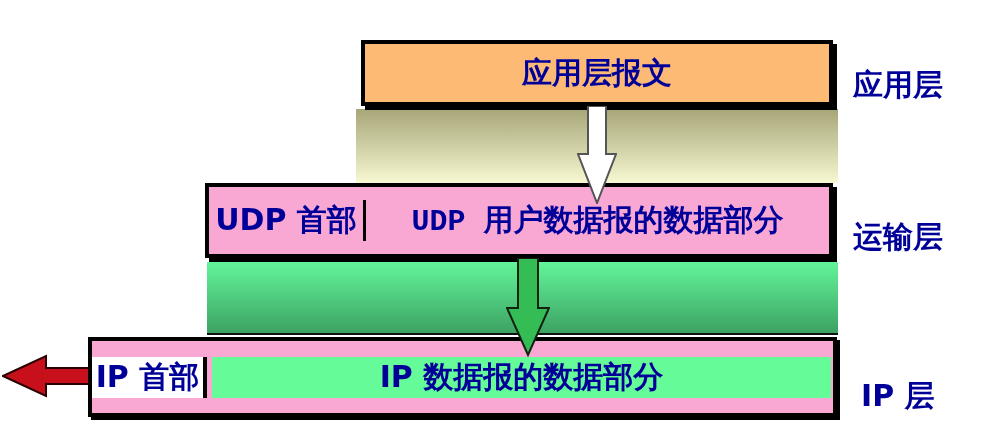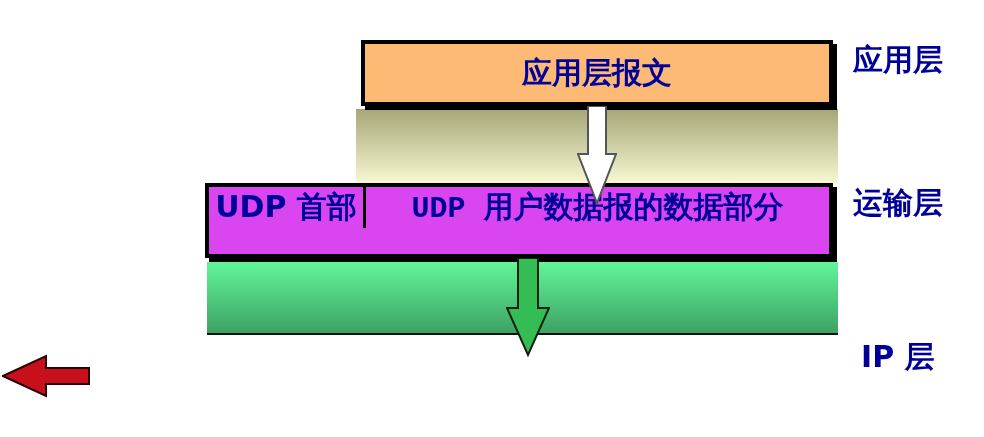--- a/index.html
+++ b/index.html
@@ -16,34 +16,34 @@
     background:linear-gradient(to bottom,#a6a678 0%,#f8f8d2 100%);
   }
   .band.green{
     left:207px;top:262px;width:631px;height:71px;
     background:linear-gradient(to bottom,#62f59a 0%,#3da263 100%);
     border-bottom:2px solid #111;
   }
 
   
   .pdu{position:absolute;z-index:2;border:4px solid #000;box-sizing:border-box;
-       box-shadow:4px 4px 0 0 #000;background:#d946ef;display:flex;align-items:flex-start;}
+       box-shadow:4px 4px 0 0 #000;background:#f9a8d4;display:flex;align-items:center;}
   .app-box{left:361px;top:40px;width:472px;height:66px;background:#fdba74;
            justify-content:center;align-items:center;}
   .udp-row{left:205px;top:183px;width:628px;height:75px;}
   .udp-row .cell{display:flex;align-items:center;justify-content:center;}
   .udp-header{width:154px;border-right:3px solid #000;}
   .udp-data{flex:1;font-family:Liberation Mono, monospace;}
   .ip-row{left:88px;top:337px;width:749px;height:80px;box-shadow:3px 3px 0 0 #000;}
   .ip-row .cell{display:flex;align-items:center;justify-content:center;}
   .ip-header{width:111px;border-right:4px solid #000;background:#fff;}
   .ip-data{flex:1;background:#66fb99;margin:2px 2px 2px 5px;}
 
   
-  .layer-label{position:absolute;z-index:2;display:flex;align-items:flex-start;width:130px;}
+  .layer-label{position:absolute;z-index:2;display:flex;align-items:flex-end;width:130px;}
   .label-app{left:853px;top:40px;height:66px;}
   .label-transport{left:853px;top:183px;height:75px;}
   .label-ip{left:861px;top:337px;height:80px;}
 
   
   .arrow{position:absolute;}
   .white-arrow{left:577px;top:106px;z-index:3;}
   .green-arrow{left:506px;top:258px;z-index:3;}
   .red-arrow{left:2px;top:354px;z-index:1;}
 </style>
@@ -79,17 +79,25 @@
   </div>
 
   <svg class="arrow green-arrow" width="44" height="99" viewBox="0 0 44 99">
     <polygon points="12,0 32,0 32,50 43,50 22,97 1,50 12,50" fill="#35bd55" stroke="#112211" stroke-width="2"></polygon>
   </svg>
 
   <svg class="arrow red-arrow" width="88" height="44" viewBox="0 0 88 44">
     <polygon points="1,22 44,2 44,14 87,14 87,30 44,30 44,42" fill="#c8101c" stroke="#2a0000" stroke-width="2"></polygon>
   </svg>
 
+  <div class="pdu ip-row">
+    <div class="cell ip-header">
+      <span class="txt">IP 首部</span>
+    </div>
+    <div class="cell ip-data">
+      <span class="txt">IP 数据报的数据部分</span>
+    </div>
+  </div>
   <div class="layer-label label-ip">
     <span class="txt">IP 层</span>
   </div>
 
 </div>
 
 </body></html>

